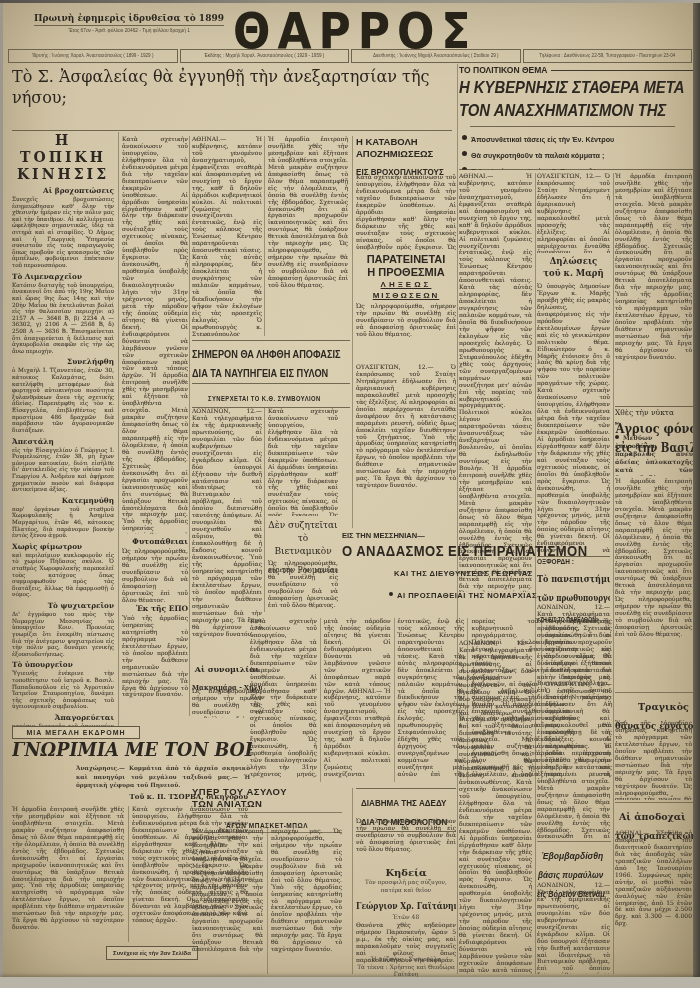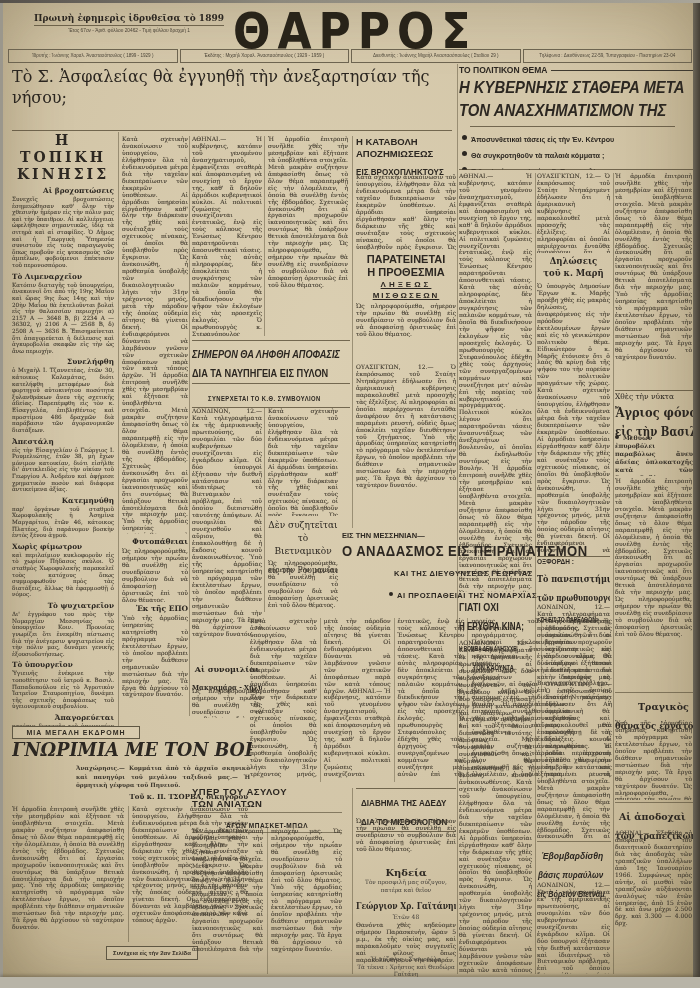--- a/index.html
+++ b/index.html
@@ -131,21 +131,21 @@
   <div class="b sr rt" style="left:122px;top:537px;width:66px;font-size:7.5px;">Φυτοπάθειαι</div>
   <div class="b j" style="left:122px;top:548px;width:66px;height:54px;"><span>Ὡς πληροφορούμεθα, σήμερον τὴν πρωΐαν θὰ συνέλθῃ εἰς συνεδρίασιν τὸ συμβούλιον διὰ νὰ ἀποφασίσῃ ὁριστικῶς ἐπὶ τοῦ ὅλου θέματος.</span></div>
   <div class="b sr rt" style="left:122px;top:604px;width:66px;font-size:7.5px;">Ἐκ τῆς ΕΠΟ</div>
   <div class="b j" style="left:122px;top:615px;width:66px;height:110px;"><span>Ὑπὸ τῆς ἁρμοδίας ὑπηρεσίας κατηρτίσθη τὸ πρόγραμμα τῶν ἐκτελεστέων ἔργων, τὸ ὁποῖον προβλέπει τὴν διάθεσιν σημαντικῶν πιστώσεων διὰ τὴν περιοχήν μας. Τὰ ἔργα θὰ ἀρχίσουν τὸ ταχύτερον δυνατόν.</span></div>
 
   <div class="b j" style="left:192px;top:136px;width:70px;height:200px;"><span>ΑΘΗΝΑΙ.— Ἡ κυβέρνησις, κατόπιν τοῦ γενομένου ἀνασχηματισμοῦ, ἐμφανίζεται σταθερὰ καὶ ἀποφασισμένη νὰ συνεχίσῃ τὸ ἔργον της, καθ' ἃ δηλοῦν ἁρμόδιοι κυβερνητικοὶ κύκλοι. Αἱ πολιτικαὶ ζυμώσεις συνεχίζονται ἐντατικῶς, ἐνῷ εἰς τοὺς κόλπους τῆς Ἑνώσεως Κέντρου παρατηροῦνται ἀποσυνθετικαὶ τάσεις. Κατὰ τὰς αὐτὰς πληροφορίας, δὲν ἀποκλείεται ἡ συγκρότησις τῶν παλαιῶν κομμάτων, τὰ ὁποῖα θὰ διεκδικήσουν τὴν ψῆφον τῶν ἐκλογέων εἰς τὰς προσεχεῖς ἐκλογάς. Ὁ πρωθυπουργὸς κ. Στεφανόπουλος ἐδέχθη χθὲς τοὺς ἀρχηγοὺς τῶν συνεργαζομένων κομμάτων καὶ συνεζήτησε μετ' αὐτῶν ἐπὶ τῆς πορείας τοῦ κυβερνητικοῦ προγράμματος. Πολιτικοὶ κύκλοι λέγουν ὅτι παρατηροῦνται τάσεις ἀνασυντάξεως τῶν ἀνεξαρτήτων βουλευτῶν, αἱ ὁποῖαι θὰ ἐκδηλωθοῦν συντόμως εἰς τὴν Βουλήν.</span></div>
   <div class="b j" style="left:268px;top:136px;width:80px;height:200px;"><span>Ἡ ἁρμοδία ἐπιτροπὴ συνῆλθε χθὲς τὴν μεσημβρίαν καὶ ἐξήτασε τὰ ὑποβληθέντα στοιχεῖα. Μετὰ μακρὰν συζήτησιν ἀπεφασίσθη ὅπως τὸ ὅλον θέμα παραπεμφθῇ εἰς τὴν ὁλομέλειαν, ἡ ὁποία θὰ συνέλθῃ ἐντὸς τῆς ἑβδομάδος. Σχετικῶς ἀνεκοινώθη ὅτι αἱ ἐργασίαι προχωροῦν ἱκανοποιητικῶς καὶ ὅτι συντόμως θὰ ὑπάρξουν θετικὰ ἀποτελέσματα διὰ τὴν περιοχήν μας.</span> <span>Ὡς πληροφορούμεθα, σήμερον τὴν πρωΐαν θὰ συνέλθῃ εἰς συνεδρίασιν τὸ συμβούλιον διὰ νὰ ἀποφασίσῃ ὁριστικῶς ἐπὶ τοῦ ὅλου θέματος.</span></div>
 
   <div class="b" style="left:192px;top:340px;width:158px;">
     <div class="hr" style="position:static;border-top:1px solid rgba(80,70,48,.75);"></div>
-    <div style="padding-top:2px;font-style:italic;"><span class="hs fit fx80" style="font-size:11.5px;line-height:14px;">ΣΗΜΕΡΟΝ ΘΑ ΛΗΦΘΗ ΑΠΟΦΑΣΙΣ</span></div>
+    <div style="padding-top:2px;"><span class="hs fit fx80" style="font-size:11.5px;line-height:14px;">ΣΗΜΕΡΟΝ ΘΑ ΛΗΦΘΗ ΑΠΟΦΑΣΙΣ</span></div>
     <div><span class="hs fit fx80" style="font-size:11.5px;line-height:14px;">ΔΙΑ ΤΑ ΝΑΥΠΗΓΕΙΑ ΕΙΣ ΠΥΛΟΝ</span></div>
     <div class="hr" style="position:static;margin-top:2px;"></div>
     <div class="ctr" style="margin-top:2px;"><span class="hs fit fx90" style="font-size:6.5px;letter-spacing:.5px;">ΣΥΝΕΡΧΕΤΑΙ ΤΟ Κ.Θ. ΣΥΜΒΟΥΛΙΟΝ</span></div>
     <div class="hr" style="position:static;margin-top:2px;"></div>
   </div>
 
   <div class="b j" style="left:192px;top:408px;width:70px;height:254px;"><span>ΛΟΝΔΙΝΟΝ, 12.— Κατὰ τηλεγραφήματα ἐκ τῆς ἀμερικανικῆς πρωτευούσης, αἱ συνομιλίαι τῶν δύο κυβερνήσεων συνεχίζονται εἰς ἐγκάρδιον κλῖμα. Οἱ δύο ὑπουργοὶ ἐξήτασαν τὴν διεθνῆ κατάστασιν καὶ ἰδιαιτέρως τὸ Βιετναμικὸν πρόβλημα, ἐπὶ τοῦ ὁποίου διεπιστώθη ταυτότης ἀπόψεων. Αἱ συνομιλίαι θὰ συνεχισθοῦν καὶ αὔριον, θὰ ἐπακολουθήσῃ δὲ ἡ ἔκδοσις κοινοῦ ἀνακοινωθέντος.</span> <span>Ὑπὸ τῆς ἁρμοδίας ὑπηρεσίας κατηρτίσθη τὸ πρόγραμμα τῶν ἐκτελεστέων ἔργων, τὸ ὁποῖον προβλέπει τὴν διάθεσιν σημαντικῶν πιστώσεων διὰ τὴν περιοχήν μας. Τὰ ἔργα θὰ ἀρχίσουν τὸ ταχύτερον δυνατόν.</span></div>
   <div class="b ctr" style="left:192px;top:664px;width:70px;">
     <div class="sr" style="font-size:8px;line-height:11px;">Αἱ συνομιλίαι</div>
     <div><span class="sr fit fx80" style="font-size:8px;line-height:11px;">Μακναμάρα - Χήλυ</span></div>
@@ -198,44 +198,38 @@
     <div style="font-size:5.8px;line-height:7.5px;color:#45403a;">Τὸν προσφιλῆ μας σύζυγον,</div>
     <div style="font-size:5.8px;line-height:7.5px;color:#45403a;">πατέρα καὶ θεῖον</div>
     <div><span class="sr fit fx90" style="font-size:8.5px;line-height:11px;">Γεώργιον Χρ. Γαϊτάνην</span></div>
     <div style="font-size:6px;line-height:8px;color:#45403a;">Ἐτῶν 48</div>
     <div class="j" style="height:34px;margin-top:1px;">Θανόντα χθὲς κηδεύομεν σήμερον Παρασκευήν, ὥραν 5 μ.μ., ἐκ τῆς οἰκίας μας, καὶ παρακαλοῦμεν τοὺς συγγενεῖς καὶ φίλους ὅπως παρακολουθήσουν τὴν ἐκφοράν.</div>
     <div style="font-size:5.8px;line-height:7.5px;color:#45403a;">Ἡ σύζυγος : Σταυρούλα</div>
     <div style="font-size:5.8px;line-height:7.5px;color:#45403a;">Τὰ τέκνα : Χρῆστος καὶ Θεοδώρα Γαϊτάνη</div>
     <div style="font-size:5.8px;line-height:7.5px;color:#45403a;">Οἱ ἀνεψιοὶ καὶ λοιποὶ συγγενεῖς</div>
   </div>
 
-  <div class="b" style="left:459px;top:596px;width:74px;">
-    <div><span class="hs fit fx90" style="font-size:10px;line-height:12.5px;">ΓΙΑΤΙ ΟΧΙ</span></div>
-    <div><span class="hs fit fx80" style="font-size:10px;line-height:12.5px;">Η ΕΡΥΘΡΑ ΚΙΝΑ;</span></div>
-    <div style="margin-top:2px;"><span class="hs fit fx75" style="font-size:6.3px;line-height:8px;">Η ΒΟΜΒΑ ΔΕΝ ΑΝΗΣΥΧΕΙ</span></div>
-    <div class="ctr"><span class="hs fit fx90" style="font-size:6.3px;line-height:8px;">ΤΟΝ ΚΑΟΥΝΤΑ</span></div>
-  </div>
   <div class="b j" style="left:459px;top:640px;width:73px;height:334px;"><span>ΛΟΝΔΙΝΟΝ, 12.— Κατὰ τηλεγραφήματα ἐκ τῆς ἀμερικανικῆς πρωτευούσης, αἱ συνομιλίαι τῶν δύο κυβερνήσεων συνεχίζονται εἰς ἐγκάρδιον κλῖμα. Οἱ δύο ὑπουργοὶ ἐξήτασαν τὴν διεθνῆ κατάστασιν καὶ ἰδιαιτέρως τὸ Βιετναμικὸν πρόβλημα, ἐπὶ τοῦ ὁποίου διεπιστώθη ταυτότης ἀπόψεων. Αἱ συνομιλίαι θὰ συνεχισθοῦν καὶ αὔριον, θὰ ἐπακολουθήσῃ δὲ ἡ ἔκδοσις κοινοῦ ἀνακοινωθέντος.</span> <span>Κατὰ σχετικὴν ἀνακοίνωσιν τοῦ ὑπουργείου, ἐλήφθησαν ὅλα τὰ ἐνδεικνυόμενα μέτρα διὰ τὴν ταχεῖαν διεκπεραίωσιν τῶν ἐκκρεμῶν ὑποθέσεων. Αἱ ἁρμόδιαι ὑπηρεσίαι εἰργάσθησαν καθ' ὅλην τὴν διάρκειαν τῆς χθὲς καὶ συνέταξαν τοὺς σχετικοὺς πίνακας, οἱ ὁποῖοι θὰ ὑποβληθοῦν πρὸς ἔγκρισιν. Ὡς ἀνεκοινώθη, ἡ προθεσμία ὑποβολῆς τῶν δικαιολογητικῶν λήγει τὴν 31ην τρέχοντος μηνός, μετὰ τὴν πάροδον τῆς ὁποίας οὐδεμία αἴτησις θὰ γίνεται δεκτή. Οἱ ἐνδιαφερόμενοι δύνανται νὰ λαμβάνουν γνῶσιν τῶν σχετικῶν ἀποφάσεων παρὰ τῶν κατὰ τόπους ἀρχῶν.</span> <span>Ὡς πληροφορούμεθα, σήμερον τὴν πρωΐαν θὰ συνέλθῃ εἰς συνεδρίασιν τὸ συμβούλιον διὰ νὰ ἀποφασίσῃ ὁριστικῶς ἐπὶ τοῦ ὅλου θέματος.</span></div>
 
   <div class="b" style="left:537px;top:556px;width:73px;">
     <div class="hr" style="position:static;"></div>
     <div class="hs" style="font-size:6.5px;line-height:10px;">ΟΞΦΟΡΔΗ :</div>
     <div class="ctr"><span class="sr fit fx95" style="font-size:8.5px;line-height:11px;">Τὸ πανεπιστήμιον</span></div>
     <div class="ctr"><span class="sr fit fx85" style="font-size:8.5px;line-height:11px;">τῶν πρωθυπουργῶν</span></div>
     <div class="ctr" style="margin-top:2px;"><span class="hs fit fx80" style="font-size:6.5px;">«ΖΗ ΕΙΣ ΤΟ ΠΑΡΕΛΘΟΝ»</span></div>
   </div>
   <div class="b j" style="left:537px;top:604px;width:73px;height:234px;"><span>ΛΟΝΔΙΝΟΝ, 12.— Κατὰ τηλεγραφήματα ἐκ τῆς ἀμερικανικῆς πρωτευούσης, αἱ συνομιλίαι τῶν δύο κυβερνήσεων συνεχίζονται εἰς ἐγκάρδιον κλῖμα. Οἱ δύο ὑπουργοὶ ἐξήτασαν τὴν διεθνῆ κατάστασιν καὶ ἰδιαιτέρως τὸ Βιετναμικὸν πρόβλημα, ἐπὶ τοῦ ὁποίου διεπιστώθη ταυτότης ἀπόψεων. Αἱ συνομιλίαι θὰ συνεχισθοῦν καὶ αὔριον, θὰ ἐπακολουθήσῃ δὲ ἡ ἔκδοσις κοινοῦ ἀνακοινωθέντος.</span> <span>Ἡ ἁρμοδία ἐπιτροπὴ συνῆλθε χθὲς τὴν μεσημβρίαν καὶ ἐξήτασε τὰ ὑποβληθέντα στοιχεῖα. Μετὰ μακρὰν συζήτησιν ἀπεφασίσθη ὅπως τὸ ὅλον θέμα παραπεμφθῇ εἰς τὴν ὁλομέλειαν, ἡ ὁποία θὰ συνέλθῃ ἐντὸς τῆς ἑβδομάδος. Σχετικῶς ἀνεκοινώθη ὅτι αἱ ἐργασίαι προχωροῦν ἱκανοποιητικῶς καὶ ὅτι συντόμως θὰ ὑπάρξουν θετικὰ ἀποτελέσματα διὰ τὴν περιοχήν μας.</span></div>
   <div class="b ctr" style="left:537px;top:841px;width:74px;border-top:1px solid rgba(80,70,48,.6);padding-top:2px;">
     <div><span class="hs it fit fx95" style="font-size:9px;line-height:11px;">Ἐβομβαρδίσθη</span></div>
     <div><span class="hs it fit fx90" style="font-size:9px;line-height:11px;">βάσις πυραύλων</span></div>
     <div><span class="hs it fit fx80" style="font-size:9px;line-height:11px;">εἰς Βόρειον Βιετνὰμ</span></div>
   </div>
   <div class="b j" style="left:537px;top:882px;width:73px;height:92px;"><span>ΛΟΝΔΙΝΟΝ, 12.— Κατὰ τηλεγραφήματα ἐκ τῆς ἀμερικανικῆς πρωτευούσης, αἱ συνομιλίαι τῶν δύο κυβερνήσεων συνεχίζονται εἰς ἐγκάρδιον κλῖμα. Οἱ δύο ὑπουργοὶ ἐξήτασαν τὴν διεθνῆ κατάστασιν καὶ ἰδιαιτέρως τὸ Βιετναμικὸν πρόβλημα, ἐπὶ τοῦ ὁποίου διεπιστώθη ταυτότης ἀπόψεων. Αἱ συνομιλίαι θὰ συνεχισθοῦν καὶ αὔριον, θὰ ἐπακολουθήσῃ δὲ ἡ ἔκδοσις κοινοῦ ἀνακοινωθέντος.</span></div>
 
-  <div class="b" style="left:615px;top:390px;width:78px;">
+  <div class="b" style="left:615px;top:406px;width:78px;">
     <div class="hr" style="position:static;"></div>
     <div class="sr" style="font-weight:400;font-size:7.5px;line-height:11px;">Χθὲς τὴν νύκτα</div>
     <div><span class="sr fit fx95" style="font-size:12px;line-height:15px;">Ἄγριος φόνος</span></div>
     <div><span class="sr fit fx85" style="font-size:12px;line-height:15px;">εἰς τὴν Βασιλάδα</span></div>
   </div>
   <div class="b" style="left:615px;top:434px;width:78px;height:42px;">
     <span class="dot dotS" style="float:left;margin-top:1px;"></span>
     <span style="font-size:6.2px;line-height:8px;font-weight:700;color:#39332a;font-family:'DejaVu Serif',serif;text-align:justify;display:block;">Μεθύων ἐπυροβόλει παραβόλως ἄνευ ἀδείας ὁπλοκατοχῆς κατὰ τῶν διασκεδαζόντων ἐντὸς τῆς πλατείας τινῶν</span>
   </div>
   <div class="b j" style="left:615px;top:478px;width:77px;height:210px;"><span>Ἡ ἁρμοδία ἐπιτροπὴ συνῆλθε χθὲς τὴν μεσημβρίαν καὶ ἐξήτασε τὰ ὑποβληθέντα στοιχεῖα. Μετὰ μακρὰν συζήτησιν ἀπεφασίσθη ὅπως τὸ ὅλον θέμα παραπεμφθῇ εἰς τὴν ὁλομέλειαν, ἡ ὁποία θὰ συνέλθῃ ἐντὸς τῆς ἑβδομάδος. Σχετικῶς ἀνεκοινώθη ὅτι αἱ ἐργασίαι προχωροῦν ἱκανοποιητικῶς καὶ ὅτι συντόμως θὰ ὑπάρξουν θετικὰ ἀποτελέσματα διὰ τὴν περιοχήν μας.</span> <span>Ὡς πληροφορούμεθα, σήμερον τὴν πρωΐαν θὰ συνέλθῃ εἰς συνεδρίασιν τὸ συμβούλιον διὰ νὰ ἀποφασίσῃ ὁριστικῶς ἐπὶ τοῦ ὅλου θέματος.</span></div>

